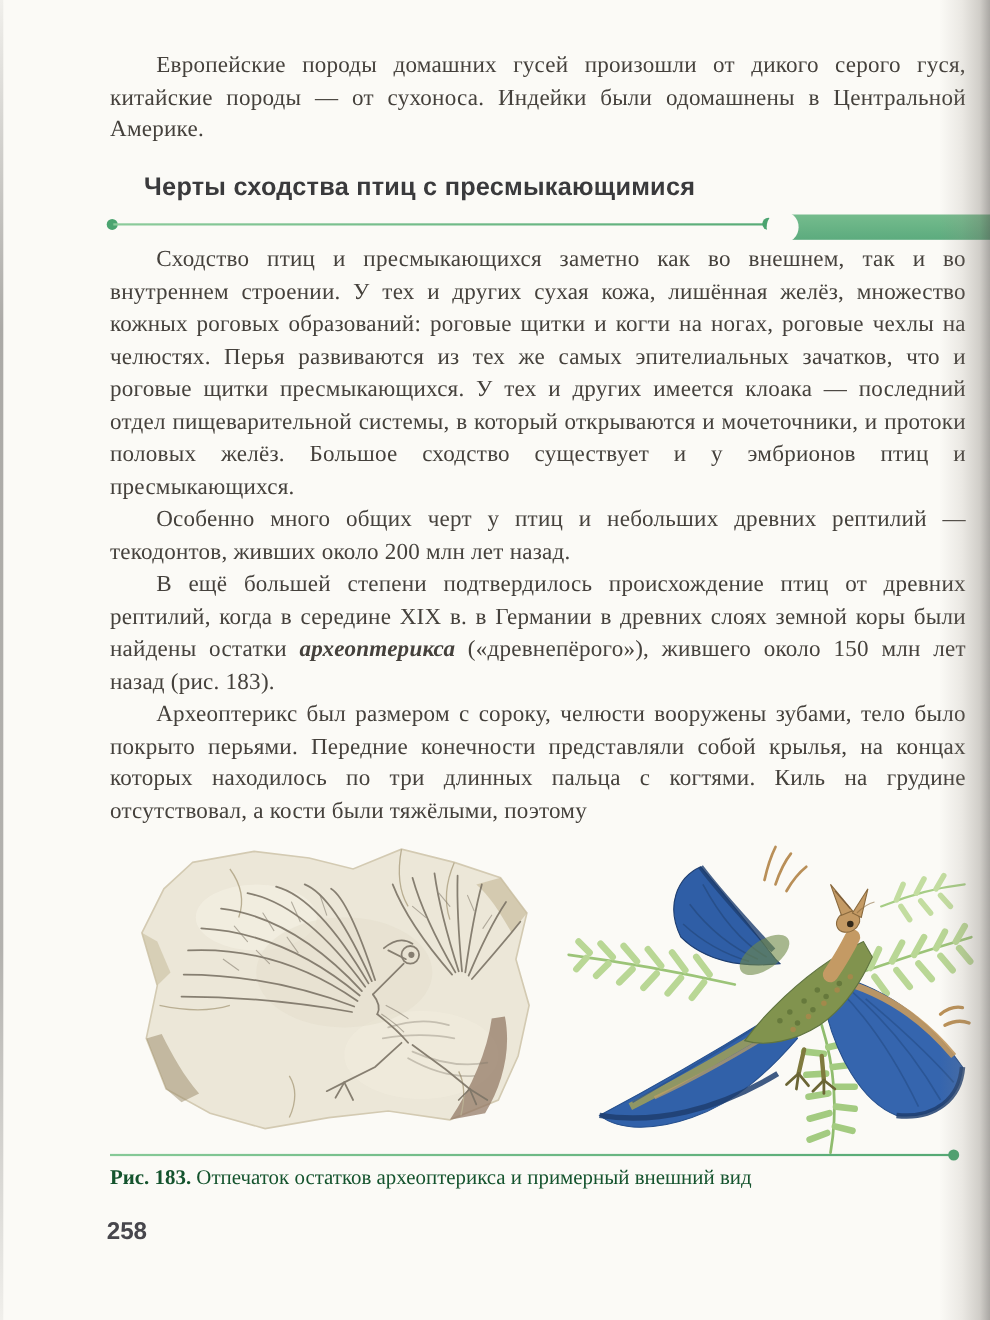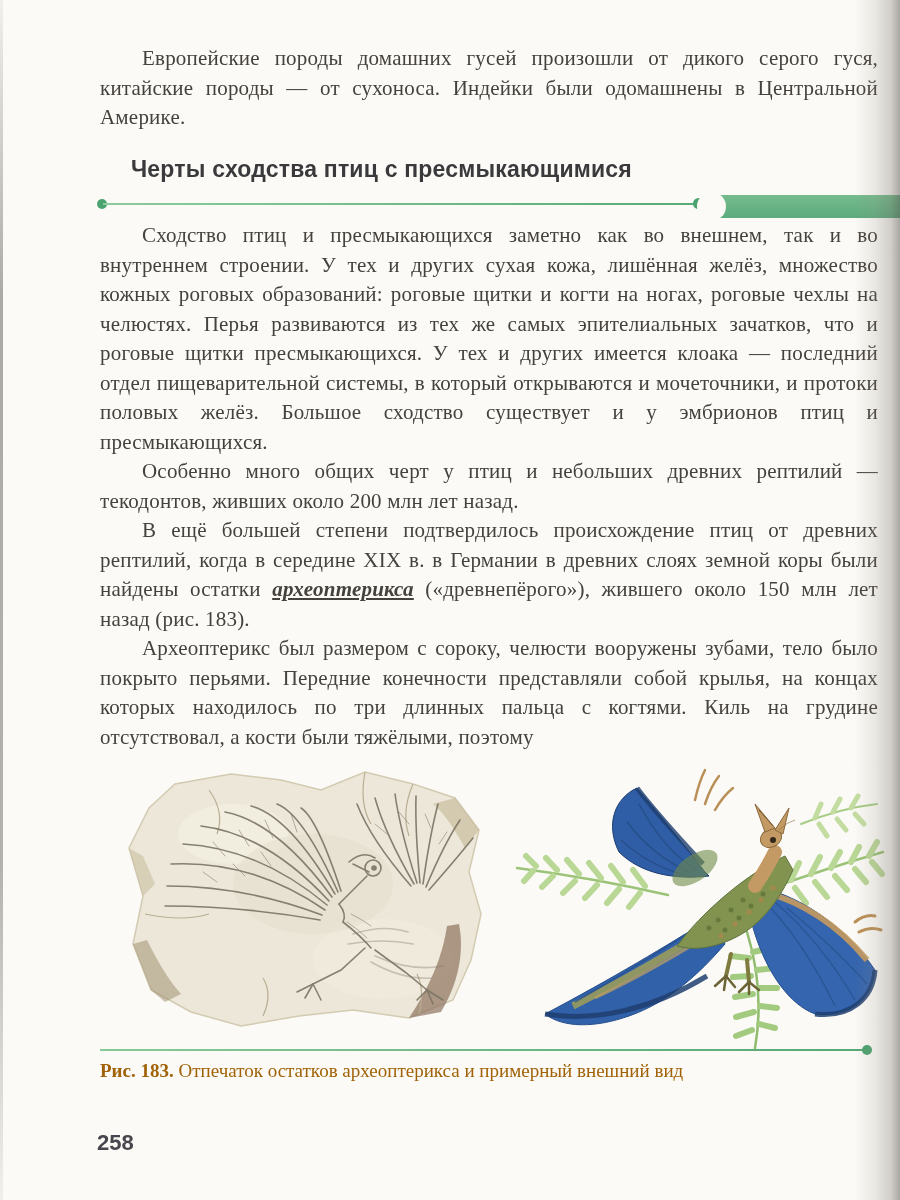--- a/index.html
+++ b/index.html
@@ -1,21 +1,21 @@
 <!DOCTYPE html>
 <html lang="ru"><head>
 <meta charset="utf-8">
 <style>
   html,body{margin:0;padding:0;background:#e8e6e2;}
   .page{
     position:relative;width:900px;height:1200px;margin:0 auto;
     background:#fbfaf6;overflow:hidden;
   }
   .serif{font-family:"Liberation Serif","DejaVu Serif",serif;}
-  .sans{font-family:"Liberation Sans","DejaVu Sans",sans-serif;margin-top:24px;}
+  .sans{font-family:"Liberation Sans","DejaVu Sans",sans-serif;}
   .body-text{
     font-family:"Liberation Serif","DejaVu Serif",serif;
     font-size:21px;line-height:29.5px;color:#45413c;
     text-align:justify;margin:0;letter-spacing:0.2px;
   }
   .indent{text-indent:42px;}
   #intro{position:absolute;left:100px;top:44px;width:778px;}
   #section-heading{
     position:absolute;left:131px;top:156px;margin:0;
     font-size:23px;font-weight:bold;color:#3a3a3c;letter-spacing:0.2px;
@@ -23,29 +23,29 @@
   .rule-line{position:absolute;left:103px;top:203px;width:594px;height:2px;
     background:linear-gradient(to right,#8ccb9b,#58ab77);}
   .rule-dot{position:absolute;border-radius:50%;background:#4ba470;}
   .rule-dot.left{left:97px;top:199px;width:10px;height:10px;}
   .rule-dot.right{left:693px;top:198px;width:11px;height:11px;}
   .green-bar{position:absolute;left:707px;top:195px;width:193px;height:23px;
     background:linear-gradient(to bottom,#75bc8d,#5cab7e);}
   .bar-notch{position:absolute;left:697px;top:192px;width:29px;height:29px;
     border-radius:50%;background:#fbfaf6;}
   #main-text{position:absolute;left:100px;top:221px;width:778px;}
-  .term{font-weight:bold;font-style:italic;text-decoration:underline;}
+  .term{font-weight:bold;font-style:italic;}
   #fossil-svg{position:absolute;left:112px;top:764px;}
   #bird-svg{position:absolute;left:503px;top:760px;}
   .caption-rule{position:absolute;left:100px;top:1049px;width:766px;height:2px;
     background:linear-gradient(to right,#86c997,#55a974);}
   .caption-dot{position:absolute;left:862px;top:1045px;width:10px;height:10px;
     border-radius:50%;background:#4aa26e;}
   #caption{position:absolute;left:100px;top:1058px;width:770px;
-    font-size:19px;color:#a16207;margin:0;line-height:25px;}
+    font-size:19px;color:#14532d;margin:0;line-height:25px;}
   #caption b{font-weight:bold;}
   #page-number{position:absolute;left:97px;top:1106px;
     font-size:22px;font-weight:bold;color:#47464c;}
   .edge-right{position:absolute;right:0;top:0;width:46px;height:1200px;z-index:60;
     background:linear-gradient(to right,rgba(146,138,128,0) 0%,rgba(146,138,128,0.16) 45%,rgba(118,112,104,0.32) 80%,rgba(90,86,82,0.5) 100%);}
   .edge-left{position:absolute;left:0;top:0;width:3px;height:1200px;z-index:60;
     background:linear-gradient(to bottom,rgba(40,38,36,0.05),rgba(40,38,36,0.38) 25%,rgba(40,38,36,0.34) 72%,rgba(40,38,36,0.05));}
 </style>
 </head>
 <body>

